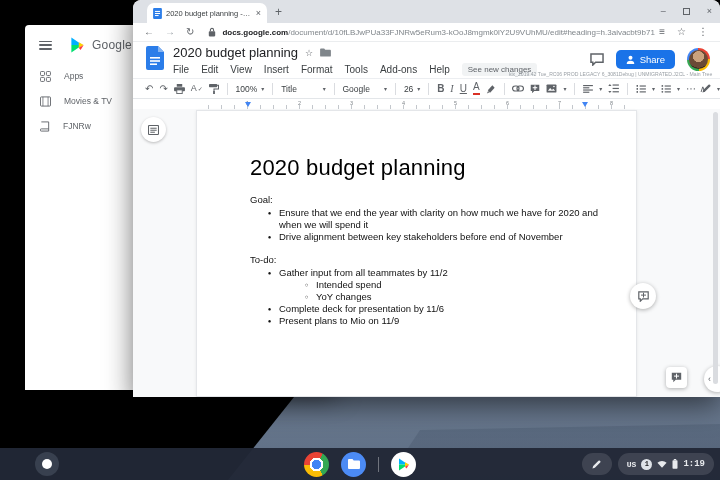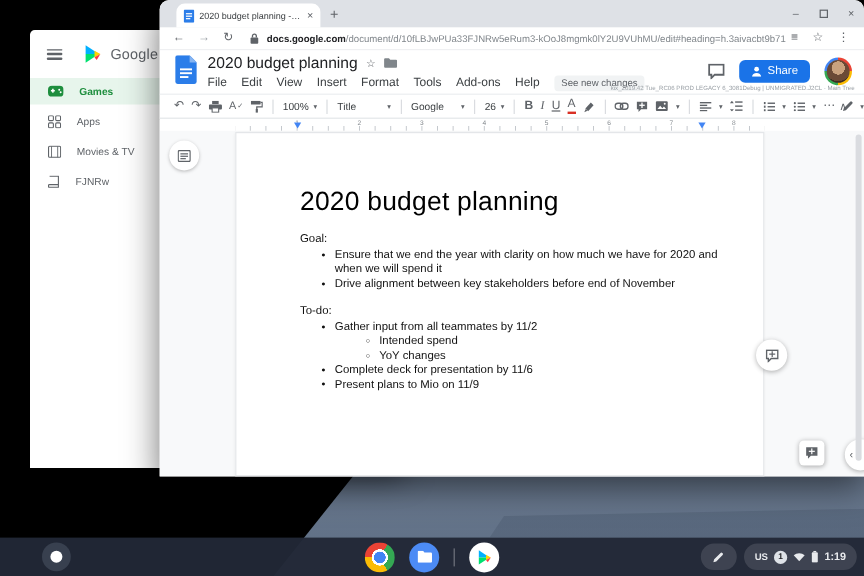--- a/index.html
+++ b/index.html
@@ -111,21 +111,21 @@
   .sec-gap { height:11px; }
   .fab-comment { position:absolute; left:497px; top:174px; width:26px; height:26px; border-radius:50%;
     background:#fff; box-shadow:0 1px 4px rgba(0,0,0,.3); display:flex; align-items:center; justify-content:center; cursor:pointer; }
   .explore-btn { position:absolute; left:533px; top:258px; width:21px; height:21px; border-radius:4px;
     background:#fff; box-shadow:0 1px 4px rgba(0,0,0,.3); display:flex; align-items:center; justify-content:center; cursor:pointer; }
   .panel-chevron { position:absolute; left:571px; top:257px; width:26px; height:26px; border-radius:50%;
     background:#fff; box-shadow:0 1px 4px rgba(0,0,0,.3); display:flex; align-items:center; padding-left:4px; font-size:9px; color:#5f6368; cursor:pointer; }
   .scroll-thumb { position:absolute; right:2px; top:3px; width:5px; height:272px; border-radius:3px; background:#dadce0; cursor:pointer; }
 
   
-  .shelf { position:absolute; left:0; top:448px; width:720px; height:32px; background:rgba(33,40,54,.96); }
+  .shelf { position:absolute; left:0; top:448px; width:720px; height:32px; background:rgba(33,40,54,.96);font-family:Liberation Mono, monospace; }
   .launcher { position:absolute; left:35px; top:4px; width:24px; height:24px; border-radius:50%;
     background:#38404f; display:flex; align-items:center; justify-content:center; cursor:pointer; }
   .launcher i { width:10px; height:10px; border-radius:50%; background:#fff; display:block; }
   .shelf-center { position:absolute; left:50%; top:0; transform:translateX(-50%); height:32px; display:flex; align-items:center; gap:12px; }
   .shelf-app { width:25px; height:25px; border-radius:50%; cursor:pointer; }
   .chrome-logo { background:
     radial-gradient(circle at 50% 50%, #4285f4 0 27%, #fff 28% 38%, transparent 39%),
     conic-gradient(from 270deg, #ea4335 0 120deg, #34a853 120deg 240deg, #fbbc05 240deg 360deg); }
   .files-logo { background:#4c8bf5; display:flex; align-items:center; justify-content:center; }
   .play-logo-circle { background:#fff; display:flex; align-items:center; justify-content:center; }
@@ -157,30 +157,20 @@
         </span>
       <svg width="15" height="16" viewBox="0 0 24 26">
         <polygon points="2,1 2,13 20,13" fill="#00b0ff"></polygon>
         <polygon points="2,25 2,13 20,13" fill="#00e070"></polygon>
         <polygon points="14,8.5 22,13 14,17.5" fill="#ffd500"></polygon>
         <polygon points="14,17.5 22,13 17,21" fill="#ff3a44"></polygon>
       </svg>
       <span class="play-logo-text">Google Play</span>
     </div>
     <div class="play-nav">
-      <div class="play-item selected">
-        <svg width="13" height="10" viewBox="0 0 16 11">
-          <rect x="0" y="0" width="16" height="11" rx="4" fill="#1e8e3e"></rect>
-          <rect x="3" y="4.2" width="4" height="1.6" fill="#fff"></rect>
-            <rect x="4.2" y="3" width="1.6" height="4" fill="#fff"></rect>
-          <circle cx="11.5" cy="4" r="1" fill="#fff"></circle>
-            <circle cx="13" cy="6.5" r="1" fill="#fff"></circle>
-        </svg>
-        <span class="pi-label">Games</span>
-      </div>
       <div class="play-item">
         <svg width="11" height="11" viewBox="0 0 12 12">
           <rect x="0.5" y="0.5" width="4.4" height="4.4" rx="1" fill="none" stroke="#5f6368"></rect>
           <rect x="7" y="0.5" width="4.4" height="4.4" rx="1" fill="none" stroke="#5f6368"></rect>
           <rect x="0.5" y="7" width="4.4" height="4.4" rx="1" fill="none" stroke="#5f6368"></rect>
           <rect x="7" y="7" width="4.4" height="4.4" rx="1" fill="none" stroke="#5f6368"></rect>
         </svg>
         <span class="pi-label">Apps</span>
       </div>
       <div class="play-item">

